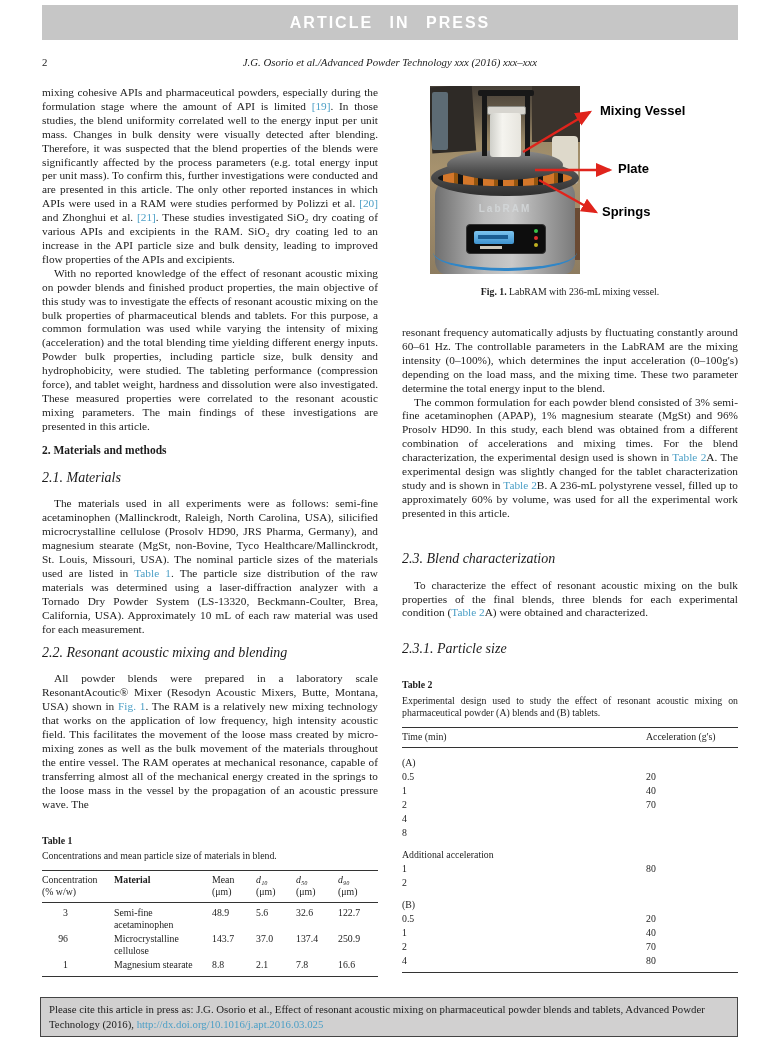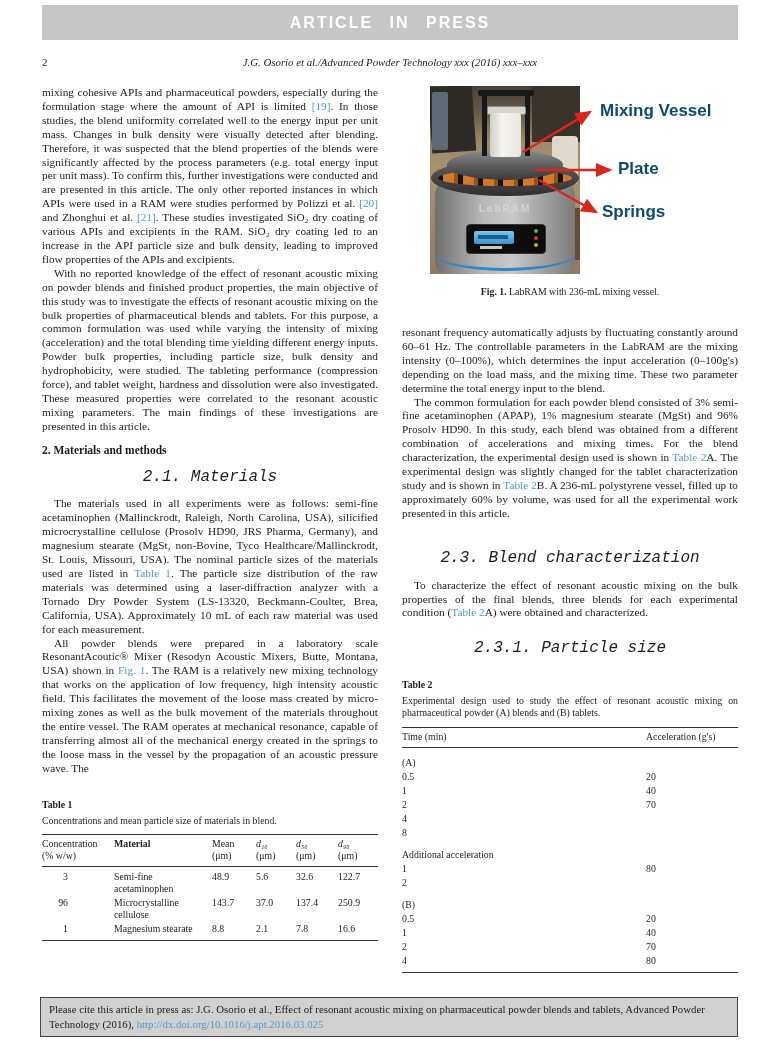--- a/index.html
+++ b/index.html
@@ -14,21 +14,21 @@
   .runhead{position:absolute;left:42px;top:56px;width:696px;height:16px;font-size:10.8px;}
   .pagenum{position:absolute;left:0;top:0;}
   .rh-center{position:absolute;left:0;right:0;text-align:center;font-style:italic;}
   
   .col{position:absolute;width:336px;text-align:justify;font-size:11.3px;line-height:13.9px;}
   .col-left{left:42px;top:86px;}
   .col-right{left:402px;top:84px;}
   p{margin:0;}
   p.ind{text-indent:12px;}
   h2{font-size:11.5px;margin:10px 0 13px 0;font-weight:bold;text-align:left;}
-  h3{font-size:16px;margin:9px 0 13px 0;font-weight:normal;font-style:italic;text-align:center;font-family:Liberation Mono, monospace;}
+  h3{font-size:14px;margin:9px 0 13px 0;font-weight:normal;font-style:italic;text-align:left;}
   h3.gap-big{margin-top:31px;}
   h3.gap-med{margin-top:22px;}
   .lnk{color:var(--link);}
   
   .tbl-block{margin-top:22px;text-align:left;}
   .tbl-label{font-size:9.8px;font-weight:bold;margin-bottom:3px;}
   .tbl-caption{font-size:9.8px;line-height:12.2px;margin-bottom:7px;text-align:justify;}
   table{border-collapse:collapse;width:100%;font-size:9.8px;line-height:12px;}
   thead th{font-weight:normal;text-align:left;vertical-align:top;padding:3px 0 4px 0;}
   .rule-top{border-top:1.6px solid #333;}
@@ -83,21 +83,21 @@
   .pl-lbl{left:50px;top:160px;width:22px;height:3px;background:#cfc9bb;}
   .dot{width:4px;height:4px;border-radius:50%;}
   .dot1{left:104px;top:143px;background:#39c24a;}
   .dot2{left:104px;top:150px;background:#e03030;}
   .dot3{left:104px;top:157px;background:#c0b020;}
   .blue-arc{left:3px;top:148px;width:144px;height:34px;border-radius:50%;
        border-bottom:3px solid #2f86c8;}
   .fig-arrows{position:absolute;left:0;top:0;pointer-events:none;}
   .fig-arrows line{stroke:var(--arrow);stroke-width:2.4px;}
   .fig-arrows path{fill:var(--arrow);}
-  .fig-label{position:absolute;font-family:"Liberation Sans",sans-serif;font-size:17px;font-weight:600;color:#0c4a6e;}
+  .fig-label{position:absolute;font-family:"Liberation Sans",sans-serif;font-size:13px;font-weight:600;color:#000000;}
   .lbl-vessel{left:198px;top:20px;}
   .lbl-plate{left:216px;top:78px;}
   .lbl-springs{left:200px;top:121px;}
   .fig-caption{position:absolute;left:0;bottom:0;width:100%;text-align:center;font-size:9.8px;}
   .fig-caption b{font-weight:bold;}
   
   .citebox{position:absolute;left:40px;top:997px;width:698px;height:40px;background:var(--footer-bg);
        border:1.5px solid #444;box-sizing:border-box;padding:4px 8px;font-size:10.8px;line-height:15px;text-align:left;}
 </style>
 </head>
@@ -113,20 +113,21 @@
     <span class="pagenum">2</span>
     <span class="rh-center">J.G. Osorio et al./Advanced Powder Technology xxx (2016) xxx–xxx</span>
   </div>
 
   <div class="col col-left">
     <p><span>mixing cohesive APIs and pharmaceutical powders, especially during the formulation stage where the amount of API is limited </span><span class="lnk">[19]</span><span>. In those studies, the blend uniformity correlated well to the energy input per unit mass. Changes in bulk density were visually detected after blending. Therefore, it was suspected that the blend properties of the blends were significantly affected by the process parameters (e.g. total energy input per unit mass). To confirm this, further investigations were conducted and are presented in this article. The only other reported instances in which APIs were used in a RAM were studies performed by Polizzi et al. </span><span class="lnk">[20]</span><span> and Zhonghui et al. </span><span class="lnk">[21]</span><span>. These studies investigated SiO₂ dry coating of various APIs and excipients in the RAM. SiO₂ dry coating led to an increase in the API particle size and bulk density, leading to improved flow properties of the APIs and excipients.</span></p>
     <p class="ind"><span>With no reported knowledge of the effect of resonant acoustic mixing on powder blends and finished product properties, the main objective of this study was to investigate the effects of resonant acoustic mixing on the bulk properties of pharmaceutical blends and tablets. For this purpose, a common formulation was used while varying the intensity of mixing (acceleration) and the total blending time yielding different energy inputs. Powder bulk properties, including particle size, bulk density and hydrophobicity, were studied. The tableting performance (compression force), and tablet weight, hardness and dissolution were also investigated. These measured properties were correlated to the resonant acoustic mixing parameters. The main findings of these investigations are presented in this article.</span></p>
     <h2>2. Materials and methods</h2>
     <h3>2.1. Materials</h3>
     <p class="ind"><span>The materials used in all experiments were as follows: semi-fine acetaminophen (Mallinckrodt, Raleigh, North Carolina, USA), silicified microcrystalline cellulose (Prosolv HD90, JRS Pharma, Germany), and magnesium stearate (MgSt, non-Bovine, Tyco Healthcare/Mallinckrodt, St. Louis, Missouri, USA). The nominal particle sizes of the materials used are listed in </span><span class="lnk">Table 1</span><span>. The particle size distribution of the raw materials was determined using a laser-diffraction analyzer with a Tornado Dry Powder System (LS-13320, Beckmann-Coulter, Brea, California, USA). Approximately 10 mL of each raw material was used for each measurement.</span></p>
+    <h3>2.2. Resonant acoustic mixing and blending</h3>
     <p class="ind"><span>All powder blends were prepared in a laboratory scale ResonantAcoutic® Mixer (Resodyn Acoustic Mixers, Butte, Montana, USA) shown in </span><span class="lnk">Fig. 1</span><span>. The RAM is a relatively new mixing technology that works on the application of low frequency, high intensity acoustic field. This facilitates the movement of the loose mass created by micro-mixing zones as well as the bulk movement of the materials throughout the entire vessel. The RAM operates at mechanical resonance, capable of transferring almost all of the mechanical energy created in the springs to the loose mass in the vessel by the propagation of an acoustic pressure wave. The</span></p>
 
     <div class="tbl-block">
       <div class="tbl-label">Table 1</div>
       <div class="tbl-caption">Concentrations and mean particle size of materials in blend.</div>
       <table class="t1 rule-top">
           <thead>
             <tr>
               <th>
                 <div class="h1">Concentration</div>

